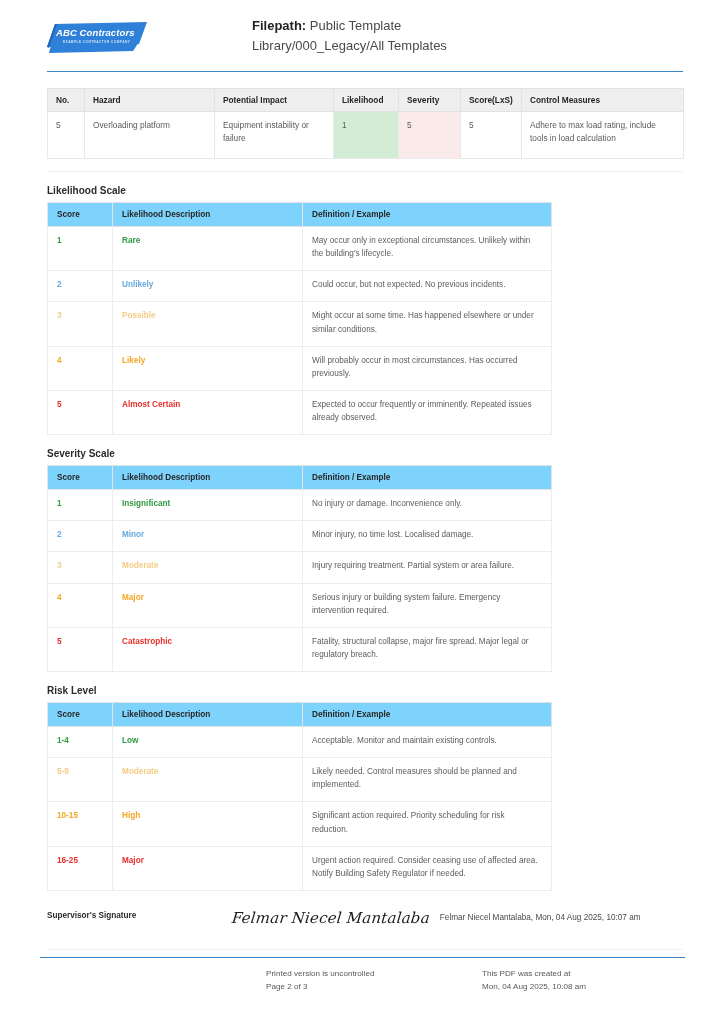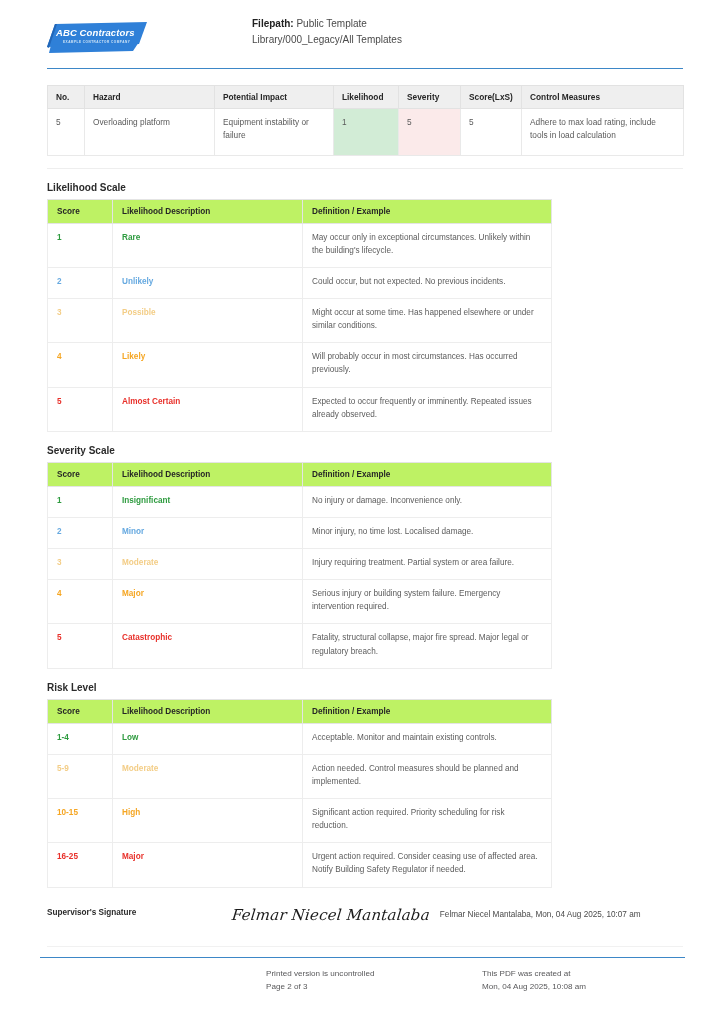--- a/index.html
+++ b/index.html
@@ -52,21 +52,21 @@
     position: absolute;
     left: 16px;
     top: 17.5px;
     font-size: 3.1px;
     font-weight: bold;
     color: #cfe4f7;
     letter-spacing: 0.5px;
     white-space: nowrap;
   }
   .meta-col {
-    font-size: 10px;
+    font-size: 13px;
     line-height: 1.55;
     color: #4a4a4a;
   }
   .meta-filepath { flex: 0 0 232px; padding-right: 16px; }
   .meta-template { flex: 1 1 auto; }
   .meta-col b { color: #222; font-weight: bold; }
   .meta-line { margin-bottom: 1px; }
 
   .rule-blue {
     margin: 14px 42px 0 47px;
@@ -125,21 +125,21 @@
     color: #2b2b2b;
     margin: 13px 0 6px 0;
   }
   table.sc {
     width: 504px;
     border-collapse: collapse;
     table-layout: fixed;
     font-size: 8.2px;
   }
   table.sc th {
-    background: #bef264;
+    background: #7dd3fc;
     color: #262626;
     font-weight: bold;
     text-align: left;
     padding: 7px 9px;
     border: 1px solid #e4e4e4;
     font-size: 8.2px;
   }
   table.sc td {
     border: 1px solid #ededed;
     padding: 7px 9px 10px 9px;
@@ -385,21 +385,21 @@
         </thead>
       <tbody>
           <tr>
             <td class="sc-score" style="color: rgb(46, 155, 63);">1-4</td>
             <td class="sc-desc" style="color: rgb(46, 155, 63);">Low</td>
             <td>Acceptable. Monitor and maintain existing controls.</td>
           </tr>
           <tr>
             <td class="sc-score" style="color: rgb(243, 205, 134);">5-9</td>
             <td class="sc-desc" style="color: rgb(243, 205, 134);">Moderate</td>
-            <td>Action needed. Control measures should be planned and implemented.</td>
+            <td>Likely needed. Control measures should be planned and implemented.</td>
           </tr>
           <tr>
             <td class="sc-score" style="color: rgb(245, 166, 35);">10-15</td>
             <td class="sc-desc" style="color: rgb(245, 166, 35); margin-top: 16px;">High</td>
             <td>Significant action required. Priority scheduling for risk reduction.</td>
           </tr>
           <tr>
             <td class="sc-score" style="color: rgb(232, 48, 42);">16-25</td>
             <td class="sc-desc" style="color: rgb(232, 48, 42);">Major</td>
             <td>Urgent action required. Consider ceasing use of affected area. Notify Building Safety Regulator if needed.</td>

